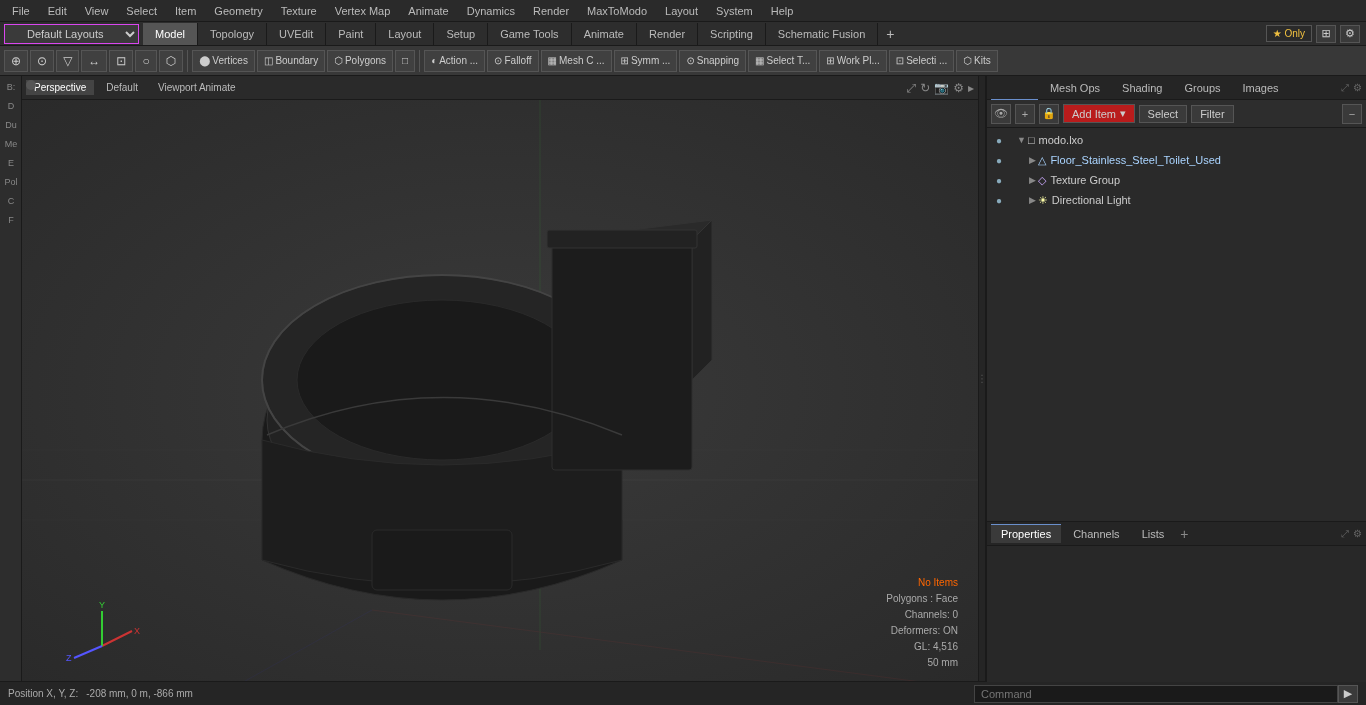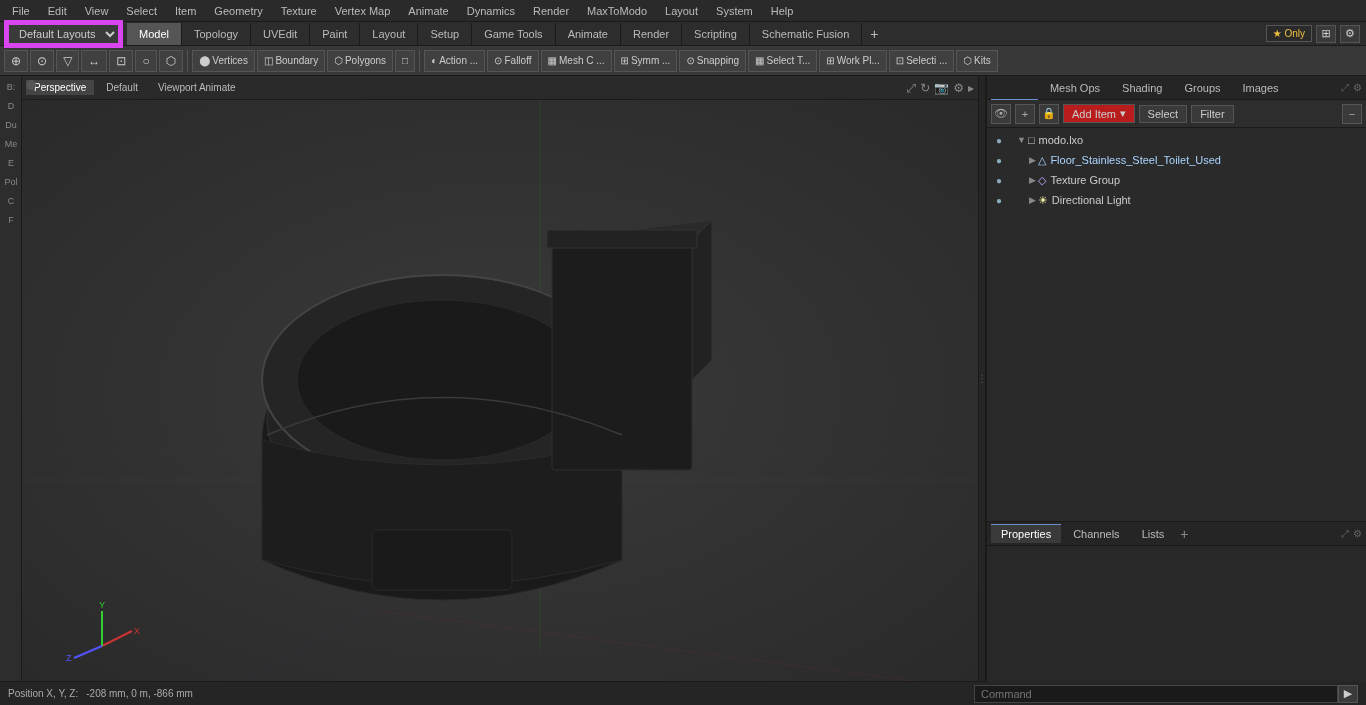--- a/index.html
+++ b/index.html
@@ -5,21 +5,21 @@
     * { margin: 0; padding: 0; box-sizing: border-box; }
     body { width: 1366px; height: 705px; background: #3c3c3c; font-family: Arial, sans-serif; font-size: 11px; color: #ccc; overflow: hidden; }
 
     
     #menubar { display: flex; align-items: center; height: 22px; background: #2a2a2a; border-bottom: 1px solid #1a1a1a; padding: 0 4px; gap: 2px; }
     .menu-item { padding: 2px 8px; cursor: pointer; color: #bbb; font-size: 11px; }
 
     
     #layoutbar { display: flex; align-items: center; height: 24px; background: #2d2d2d; border-bottom: 1px solid #1a1a1a; }
     .layout-left { display: flex; align-items: center; padding: 0 4px; gap: 4px; }
-    .layout-dropdown { background: #3a3a3a; border: 5px solid #d946ef; color: #ccc; font-size: 11px; padding: 2px 6px; cursor: pointer; }
+    .layout-dropdown { background: #3a3a3a; border: 1px solid #d946ef; color: #ccc; font-size: 11px; padding: 2px 18px; cursor: pointer; }
     .layout-tabs { display: flex; align-items: stretch; flex: 1; }
     .layout-tab { padding: 3px 12px; cursor: pointer; color: #bbb; font-size: 11px; border-right: 1px solid #1a1a1a; display: flex; align-items: center; }
     .layout-tab.active { background: #555; color: #fff; }
     .layout-tab-plus { padding: 3px 8px; cursor: pointer; color: #bbb; font-size: 14px; display: flex; align-items: center; }
     .layout-right { display: flex; align-items: center; padding: 0 6px; gap: 4px; margin-left: auto; }
     .star-only { background: #2a2a2a; border: 1px solid #555; color: #f0c040; font-size: 10px; padding: 2px 6px; cursor: pointer; }
     .layout-icon-btn { background: #3a3a3a; border: 1px solid #555; color: #ccc; width: 20px; height: 18px; display: flex; align-items: center; justify-content: center; cursor: pointer; font-size: 11px; }
 
     
     #toolbar { display: flex; align-items: center; height: 30px; background: #383838; border-bottom: 1px solid #1a1a1a; padding: 0 4px; gap: 2px; overflow: hidden; }
@@ -278,20 +278,28 @@
 
         <svg class="axis-svg" width="80" height="70" viewBox="0 0 80 70" xmlns="http://www.w3.org/2000/svg">
           <line x1="40" y1="50" x2="70" y2="35" stroke="#cc3333" stroke-width="2"></line>
           <text x="72" y="38" fill="#cc3333" font-size="9">X</text>
           <line x1="40" y1="50" x2="40" y2="15" stroke="#33cc33" stroke-width="2"></line>
           <text x="37" y="12" fill="#33cc33" font-size="9">Y</text>
           <line x1="40" y1="50" x2="12" y2="62" stroke="#5555ff" stroke-width="2"></line>
           <text x="4" y="65" fill="#5555ff" font-size="9">Z</text>
         </svg>
 
+        <div class="viewport-status">
+          <div class="no-items">No Items</div>
+          <div>Polygons : Face</div>
+          <div>Channels: 0</div>
+          <div>Deformers: ON</div>
+          <div>GL: 4,516</div>
+          <div>50 mm</div>
+        </div>
 
       </div>
     </div>
   </div>
 
   <div class="divider-handle">⋮</div>
 
   <div id="rightpanel">
 
     <div id="panel-tabs">

